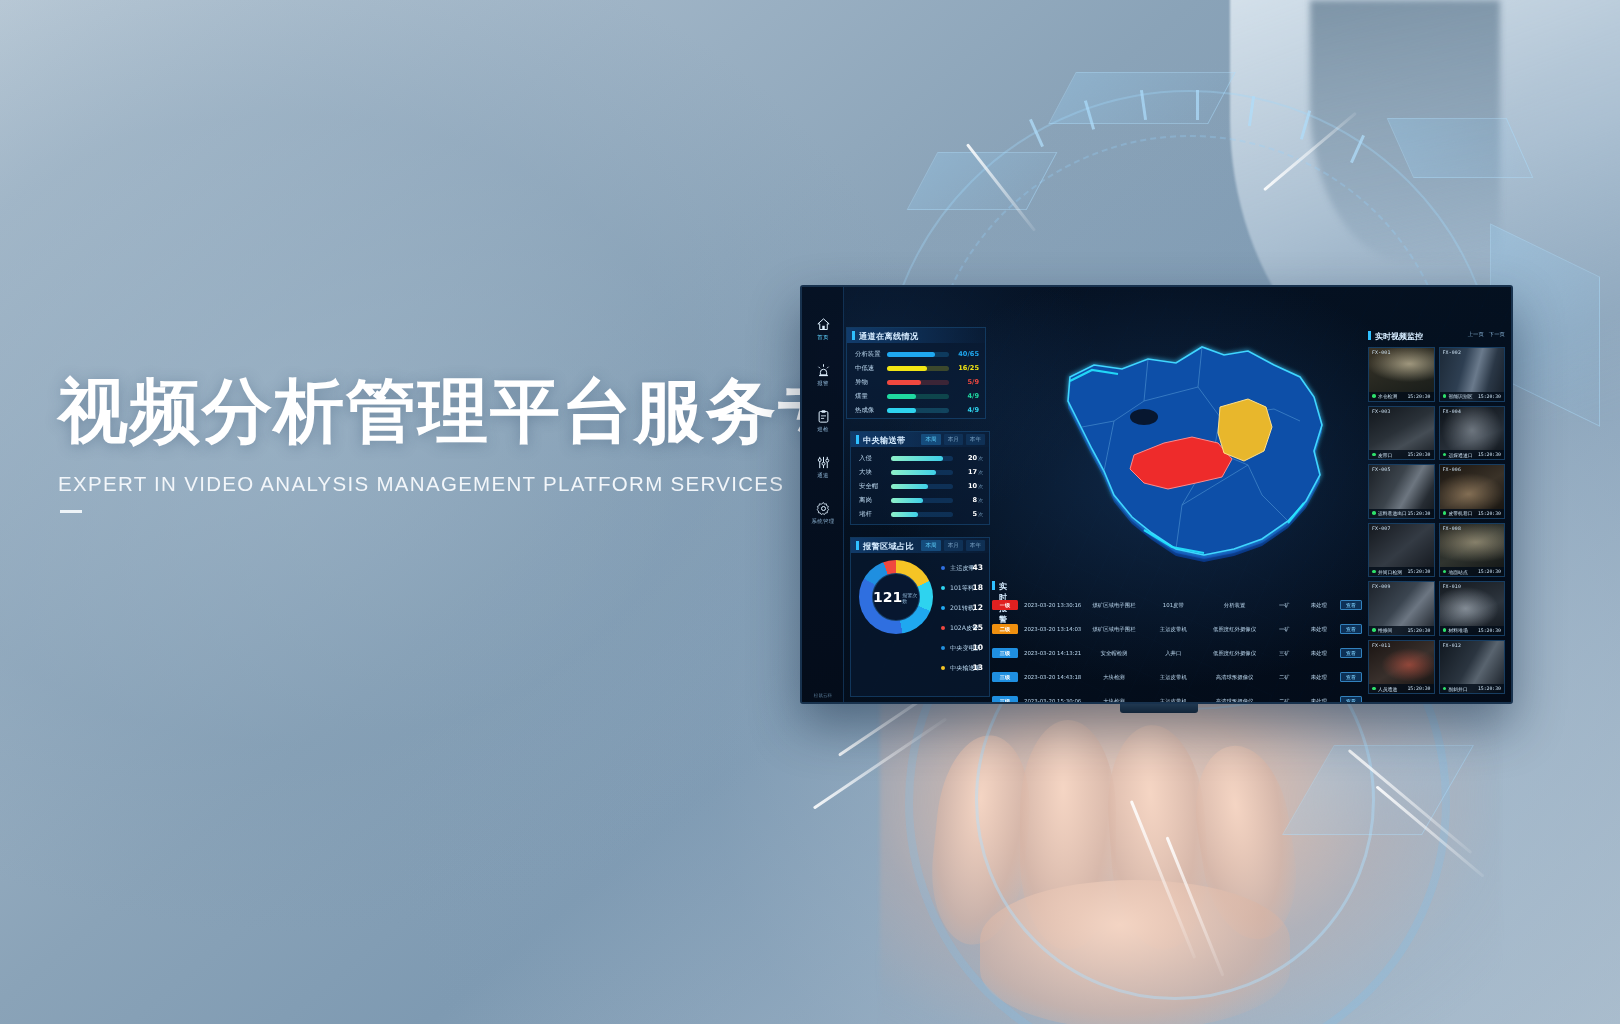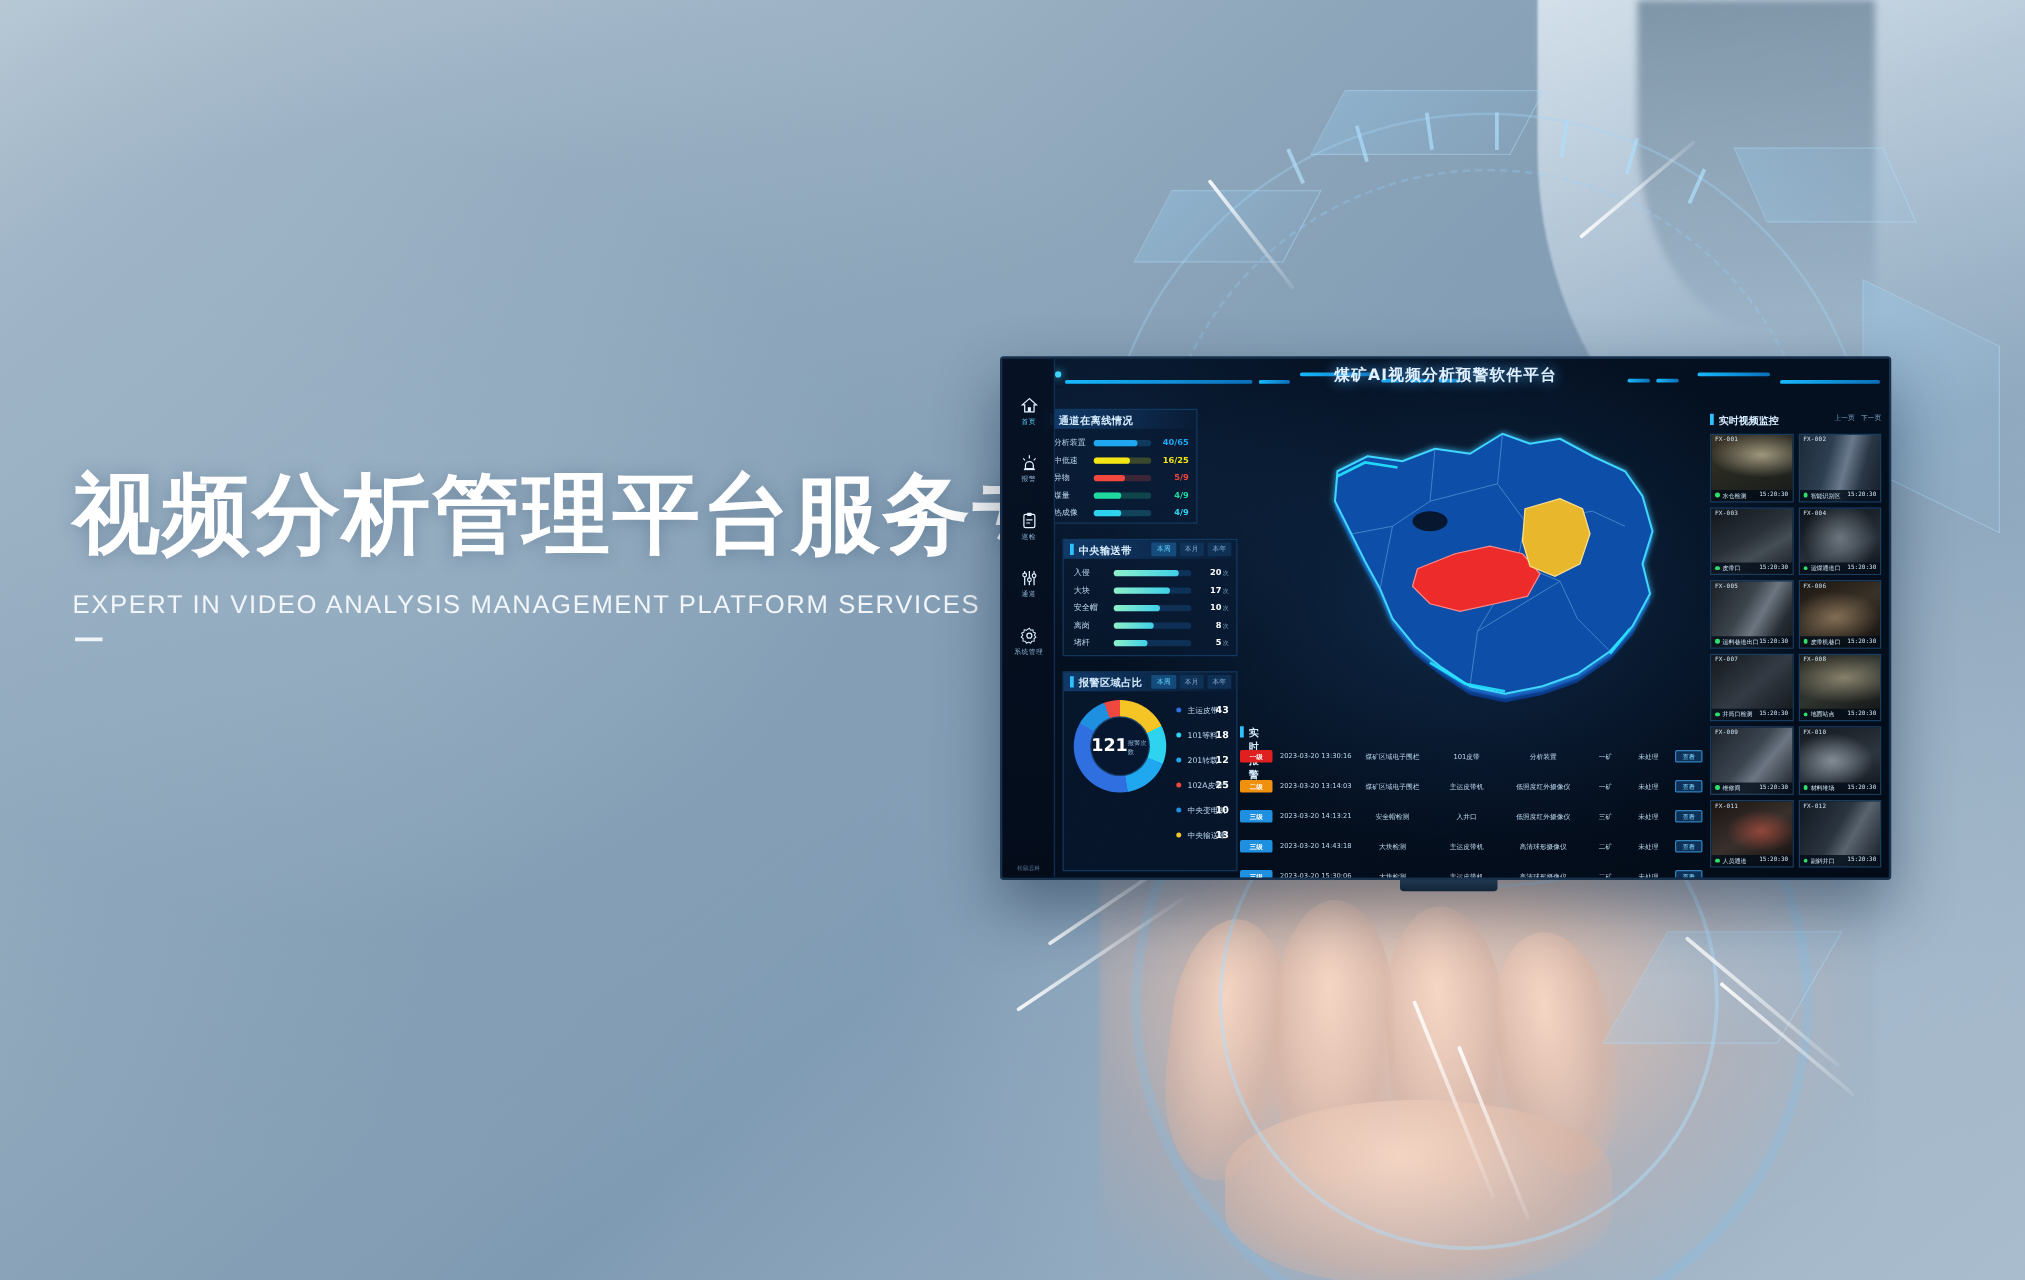--- a/index.html
+++ b/index.html
@@ -249,34 +249,20 @@
 <div class="headline-wrap">
   <div class="headline">视频分析管理平台服务专家</div>
   <div class="subline">EXPERT IN VIDEO ANALYSIS MANAGEMENT PLATFORM SERVICES</div>
   <div class="rule"></div>
 </div>
 
 <div class="monitor-stand"></div>
 <div class="monitor">
   <div class="screen">
 
-    <div class="topbar">
-      <div class="bar-dot" style="left:42px;top:10px;"></div>
-      <div class="bar-seg" style="left:50px;top:17px;width:150px;"></div>
-      <div class="bar-seg" style="left:205px;top:17px;width:25px;"></div>
-      <div class="bar-seg" style="left:238px;top:11px;width:58px;"></div>
-      <div class="bar-seg" style="left:303px;top:16px;width:18px;"></div>
-      <div class="bar-seg" style="left:326px;top:16px;width:18px;"></div>
-      <div class="bar-seg" style="left:349px;top:16px;width:18px;"></div>
-      <div class="bar-seg" style="left:500px;top:16px;width:18px;"></div>
-      <div class="bar-seg" style="left:523px;top:16px;width:18px;"></div>
-      <div class="bar-seg" style="left:556px;top:11px;width:58px;"></div>
-      <div class="bar-seg" style="left:622px;top:17px;width:80px;"></div>
-      <div class="title">煤矿AI视频分析预警软件平台</div>
-    </div>
 
     <div class="sidebar">
       <div class="nav-item active" style="top:30px;">
         <svg class="ic" width="15" height="15" viewBox="0 0 24 24">
           <path d="M12 3 L3 11 h3 v9 h12 v-9 h3 Z" fill="none" stroke="#dff0ff" stroke-width="1.6"></path>
           <rect x="10" y="14" width="4" height="6" fill="#dff0ff"></rect>
         </svg>
         <span class="lb">首页</span>
       </div>
       <div class="nav-item" style="top:76px;">
@@ -312,21 +298,21 @@
       <div class="nav-item" style="top:214px;">
         <svg class="ic" width="15" height="15" viewBox="0 0 24 24">
           <circle cx="12" cy="12" r="3.2" fill="none" stroke="#dff0ff" stroke-width="1.6"></circle>
           <path d="M12 2.5 l1.6 2.6 3-.6 .4 3 2.8 1.2 -1.3 2.8 1.9 2.4 -2.4 1.9 .2 3 -3 .3 -1.6 2.6 -2.6-1.5 -2.6 1.5 -1.6-2.6 -3-.3 .2-3 -2.4-1.9 1.9-2.4 -1.3-2.8 2.8-1.2 .4-3 3 .6 Z" fill="none" stroke="#dff0ff" stroke-width="1.3"></path>
         </svg>
         <span class="lb">系统管理</span>
       </div>
       <div class="corner-lbl">松鼠云科</div>
     </div>
 
-    <div class="card" style="left:32px;top:40px;width:124px;height:92px;">
+    <div class="card" style="left:44px;top:40px;width:140px;height:92px;">
       <div class="card-hd">
         <span class="bl"></span>
         <span class="tx">通道在离线情况</span>
       </div>
       <div class="prow" style="top:20px;">
         <span class="nm">分析装置</span>
         <span class="trk" style="background:rgba(31,168,240,.22);">
           <span class="fil" style="width:77%;background:#1fa8f0;"></span>
         </span>
         <span class="vl" style="color:#1fa8f0;">40/65</span>

